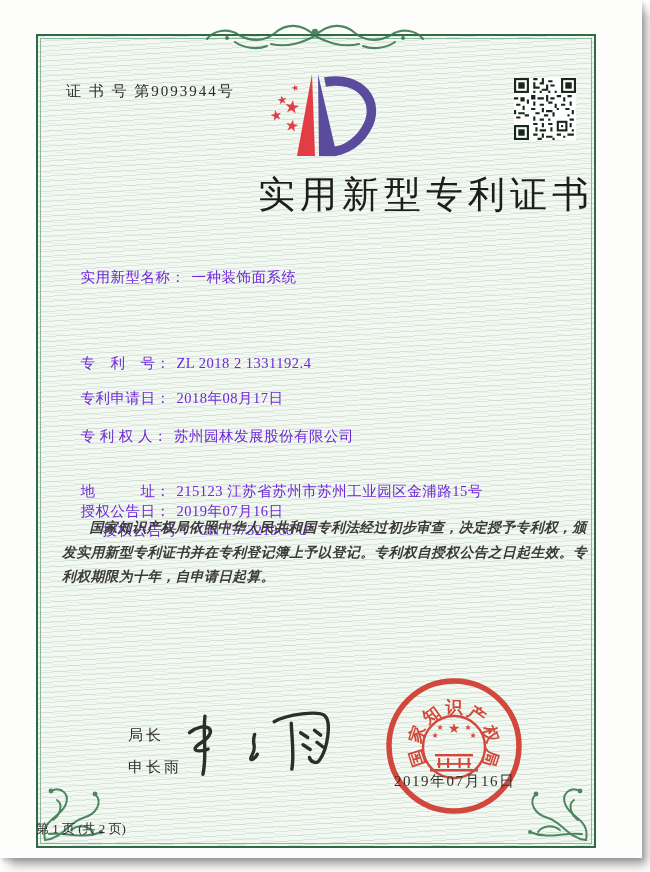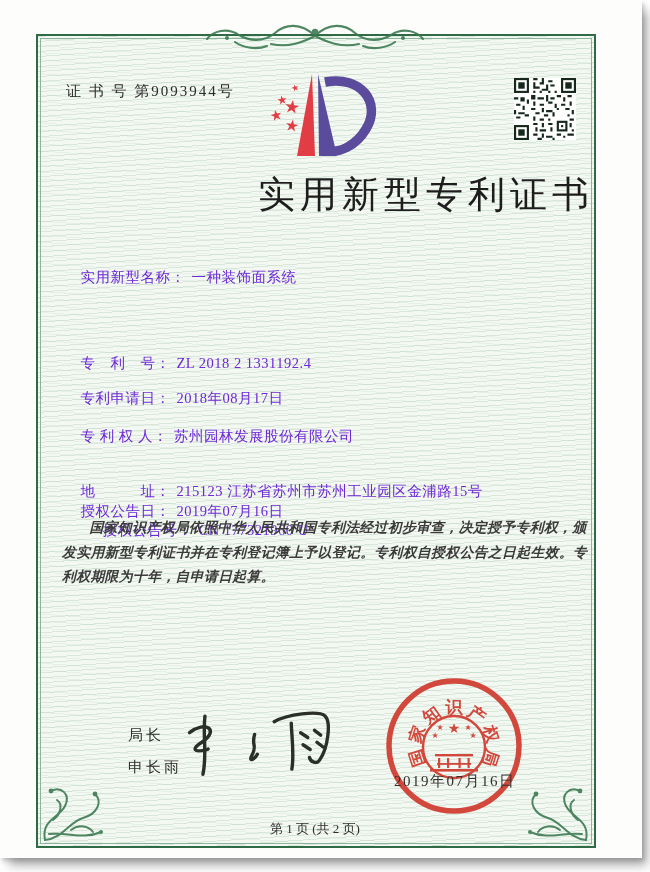--- a/index.html
+++ b/index.html
@@ -17,21 +17,21 @@
   .cert-no{left:66px;top:74px;font-size:15px;letter-spacing:2px;color:#2b2b2b;margin-top:8px;}
   .title{left:36px;top:170px;width:558px;text-align:right;font-size:37px;letter-spacing:5px;
          color:#1d1d1d;font-weight:500;}
   .row{left:64px;font-size:14.5px;color:#6d28d9;letter-spacing:.5px;white-space:pre;}
   .row .val{margin-left:6px;}
   .paras{left:62px;top:516px;width:526px;font-size:13.8px;line-height:1.78;color:#3a3a3a;
          font-style:italic;letter-spacing:.4px;font-weight:bold;}
   .paras p{margin:0;text-indent:2em;}
   .signer{left:96px;font-size:15px;color:#2c2c2c;letter-spacing:3px;margin-left:32px;}
   .seal-date{left:394px;top:772px;font-size:15px;color:#33312c;letter-spacing:1.5px;z-index:6;}
-  .footer{left:36px;top:820px;width:558px;text-align:center;font-size:13px;color:#2e2e2e;}
+  .footer{left:36px;top:820px;width:558px;text-align:left;font-size:13px;color:#2e2e2e;}
   svg{display:block;}
   .orn{opacity:.9;}
 </style>
 </head>
 <body>
 
 <div class="paper">
   <div class="frame"></div>
 
   <svg class="abs orn" style="left:205px;top:20px;" width="220" height="36" viewBox="0 0 220 36">

